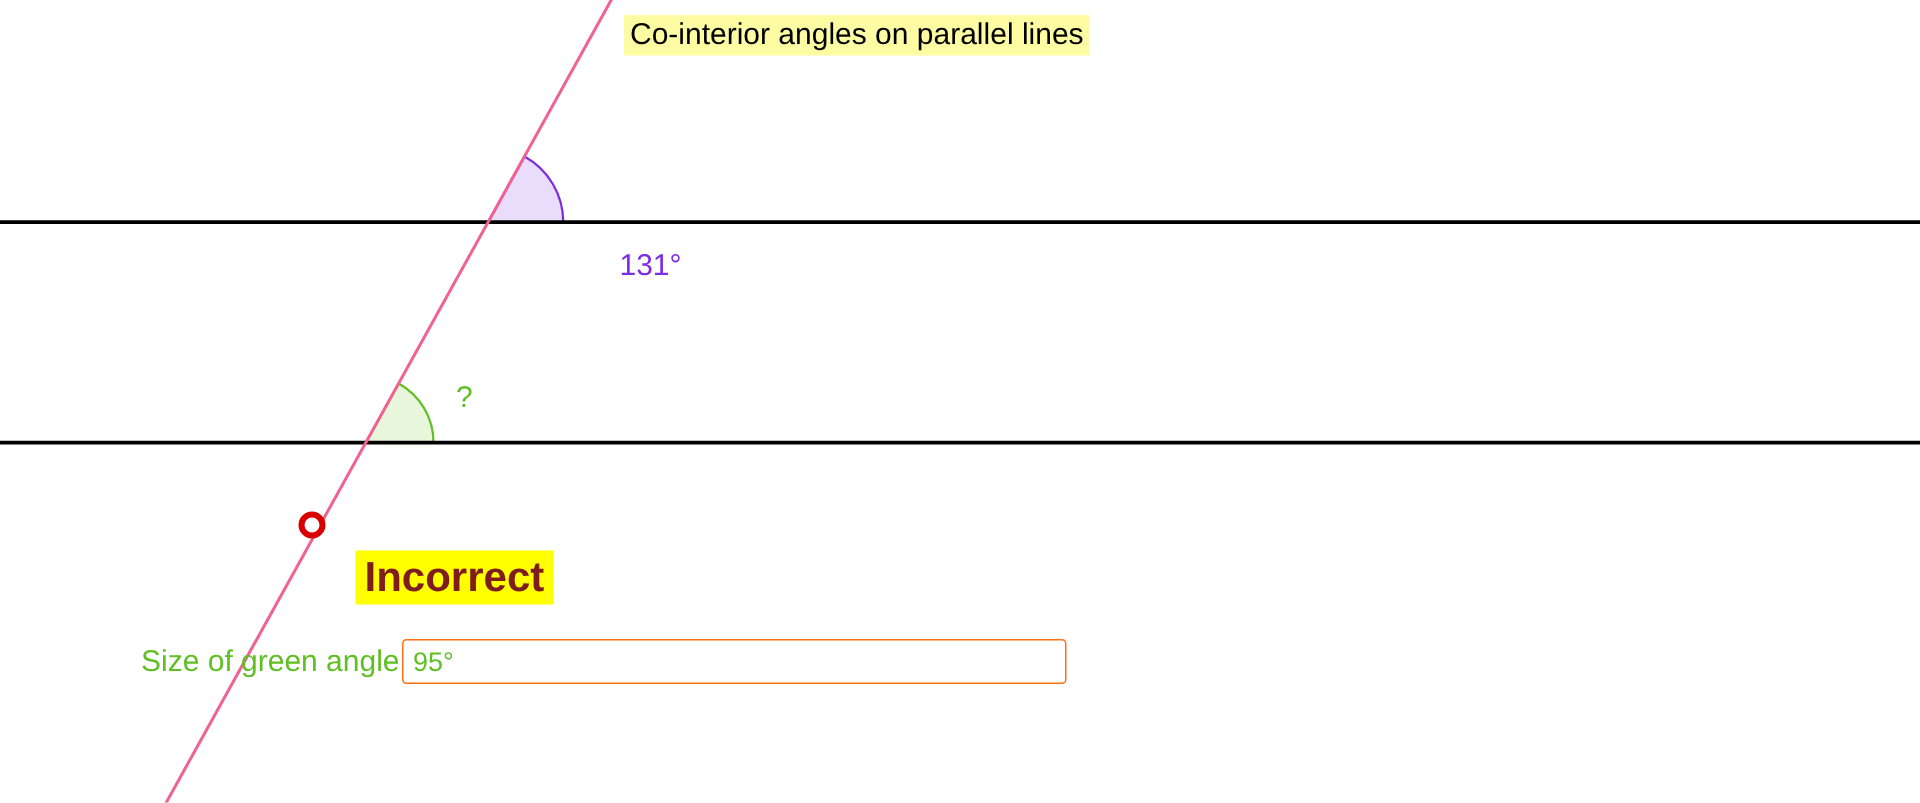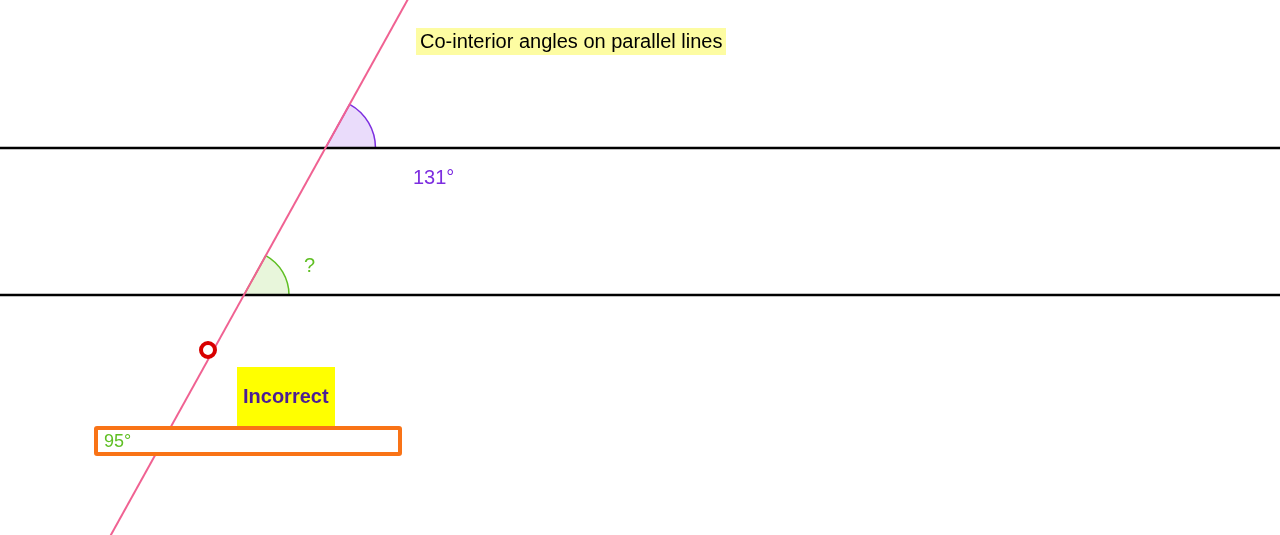--- a/index.html
+++ b/index.html
@@ -13,21 +13,21 @@
     }
     .canvas {
       position: absolute;
       top: 0;
       left: 0;
       width: 1280px;
       height: 535px;
     }
     .title-label {
       position: absolute;
-      top: 28px;
+      top: 10px;
       left: 416px;
       background: #fdfca2;
       padding: 2px 4px;
       font-size: 20px;
       color: #000000;
     }
     .angle-label-131 {
       position: absolute;
       top: 166px;
       left: 413px;
@@ -40,41 +40,41 @@
       top: 254px;
       left: 304px;
       color: #5fbf23;
       font-size: 20px;
     }
     .feedback-label {
       position: absolute;
       top: 367px;
       left: 237px;
       background: #ffff00;
-      padding: 18px 6px;
-      font-size: 20px;
+      padding: 2px 6px;
+      font-size: 28px;
       font-weight: bold;
-      color: #4c1d95;
+      color: #7f1d1d;
     }
     .input-row {
       position: absolute;
       top: 426px;
       left: 94px;
       display: flex;
       align-items: center;
       font-size: 20px;
     }
     .input-label {
       color: #5fbf23;
       margin-right: 2px;
     }
     .answer-input {
-      width: 308px;
+      width: 443px;
       height: 30px;
-      border: 4px solid #f97316;
+      border: 1px solid #f97316;
       border-radius: 3px;
       padding: 2px 6px;
       font-size: 18px;
       color: #5fbf23;
       outline: none;
     }
   </style>
 </head>
 <body>
 
@@ -95,14 +95,15 @@
 
 <div class="title-label">Co-interior angles on parallel lines</div>
 
 <div class="angle-label-131">131°</div>
 
 <div class="angle-label-q">?</div>
 
 <div class="feedback-label">Incorrect</div>
 
 <div class="input-row">
+  <span class="input-label">Size of green angle</span>
   <input class="answer-input" type="text" value="95°" style="">
 </div>
 
 </body></html>

